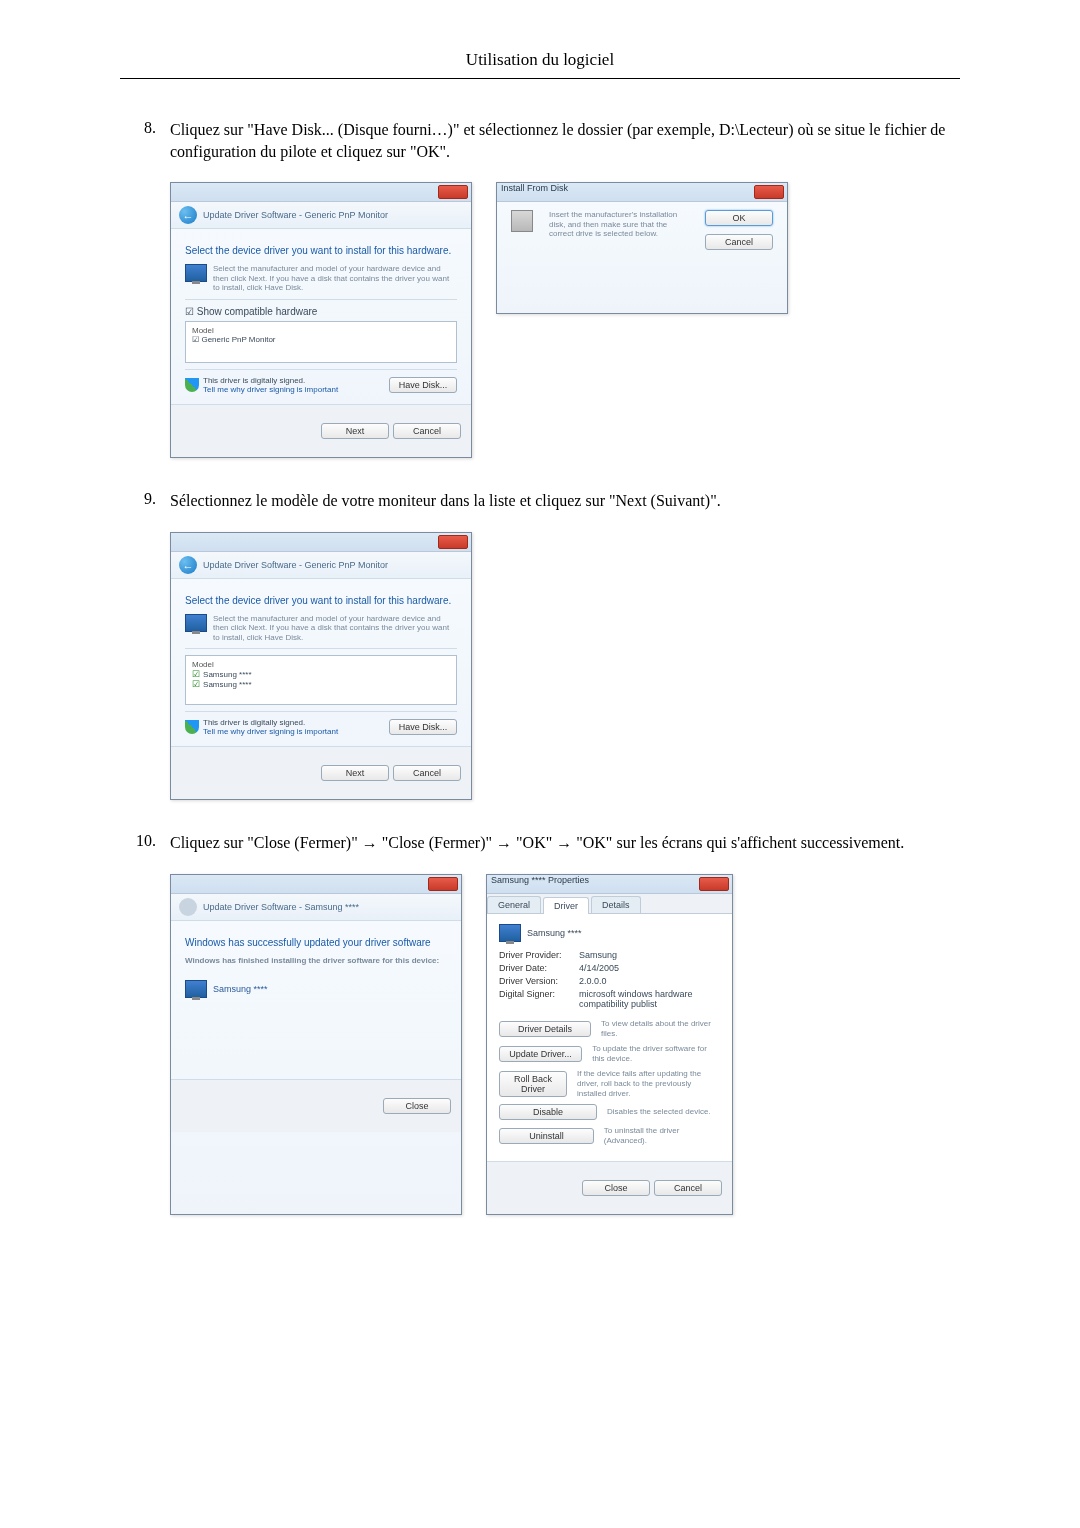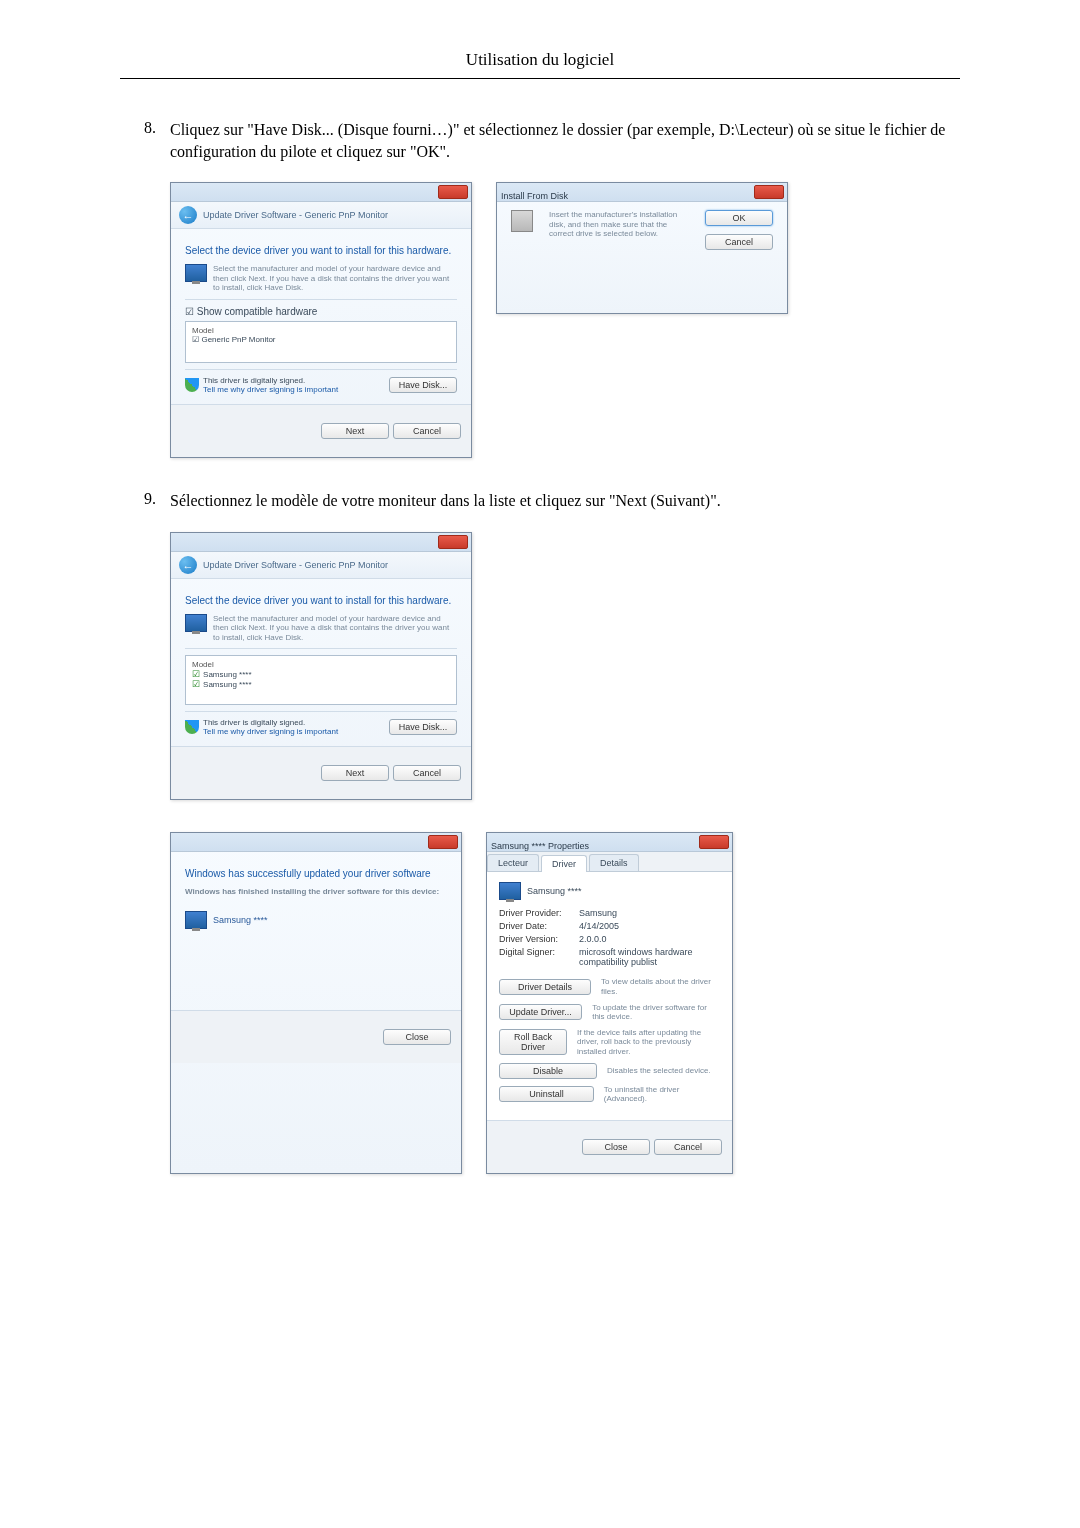--- a/index.html
+++ b/index.html
@@ -47,21 +47,21 @@
     font-family: "Segoe UI", Tahoma, sans-serif;
     font-size: 9px;
     color: #3a4a5a;
     position: relative;
     box-shadow: 1px 1px 3px rgba(0,0,0,0.15);
   }
   .title-bar {
     background: linear-gradient(#dbe8f5, #cfdff0);
     height: 18px;
     display: flex;
-    align-items: flex-end;
+    align-items: flex-start;
     padding: 0 4px;
     border-bottom: 1px solid #b8c8d8;
     position: relative;
   }
   .title-bar .t-text {
     font-size: 9px;
     color: #2a3a4a;
     white-space: nowrap;
     overflow: hidden;
   }
@@ -369,48 +369,56 @@
           <span class="btn">Have Disk...</span>
         </div>
       </div>
       <div class="btn-row">
         <span class="btn">Next</span>
         <span class="btn">Cancel</span>
       </div>
     </div>
   </div>
 
+  <div class="step">
+    <div class="step-num">10.</div>
+    <div class="step-text">Cliquez sur "Close (Fermer)" → "Close (Fermer)" → "OK" → "OK" sur les écrans qui s'affichent successivement.</div>
+  </div>
 
   <div class="images-row">
 
     <div class="win-dialog" style="width:290px;">
       <div class="title-bar">
         <span class="t-text">&nbsp;</span>
         <span class="close-red"></span>
+      </div>
+      <div class="sub-header">
+        <span style="width:18px;height:18px;border-radius:50%;background:#c8d4e0;margin-right:6px;"></span>
+        <span>Update Driver Software - Samsung ****</span>
       </div>
       <div class="dlg-body" style="min-height:140px;">
         <div class="instr-blue">Windows has successfully updated your driver software</div>
         <div class="tiny-gray" style="margin:6px 0 14px 0;font-weight:bold;">Windows has finished installing the driver software for this device:</div>
         <div class="row-flex" style="align-items:center;">
           <span class="monitor-icon"></span>
           <span style="font-size:9px;color:#2a5a9a;">Samsung ****</span>
         </div>
       </div>
       <div class="btn-row">
         <span class="btn">Close</span>
       </div>
     </div>
 
     <div class="win-dialog" style="width:245px;">
       <div class="title-bar">
         <span class="t-text">Samsung **** Properties</span>
         <span class="close-red"></span>
       </div>
       <div class="tabbar">
-        <div class="tab">Lecteur</div>
+        <div class="tab">General</div>
         <div class="tab active">Driver</div>
         <div class="tab">Details</div>
       </div>
       <div class="prop-body">
         <div class="row-flex" style="align-items:center;margin-bottom:8px;">
           <span class="monitor-icon"></span>
           <span>Samsung ****</span>
         </div>
         <div class="prop-row">
             <div class="prop-label">Driver Provider:</div>

